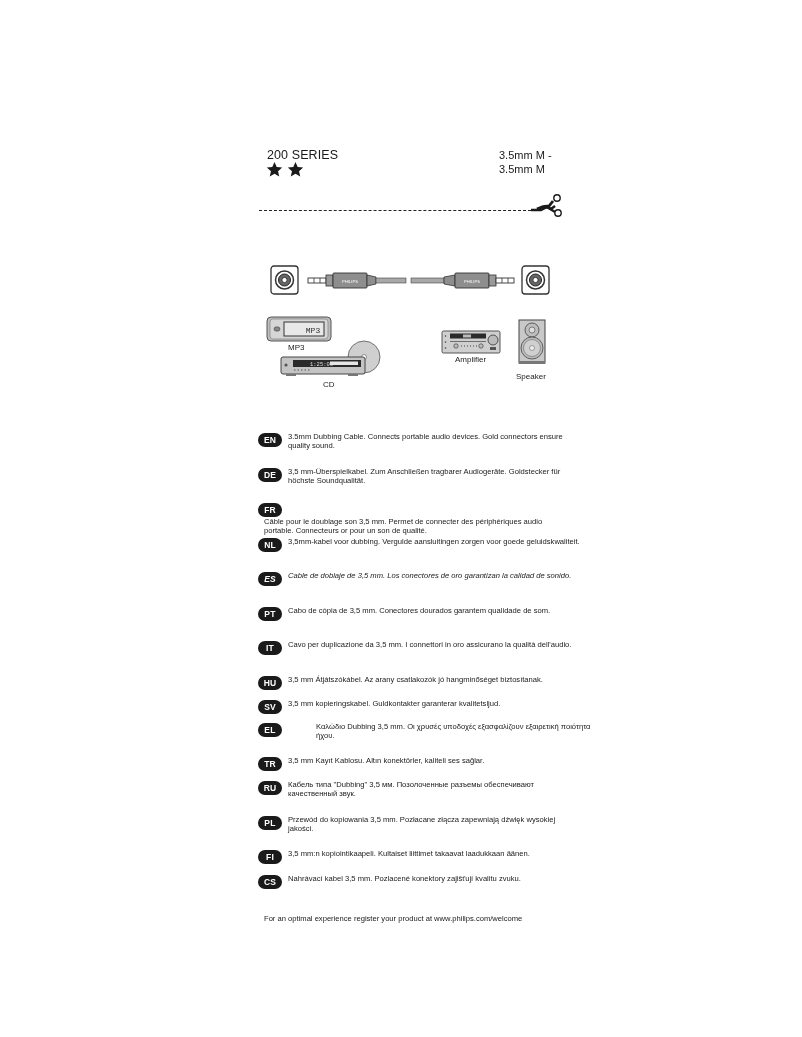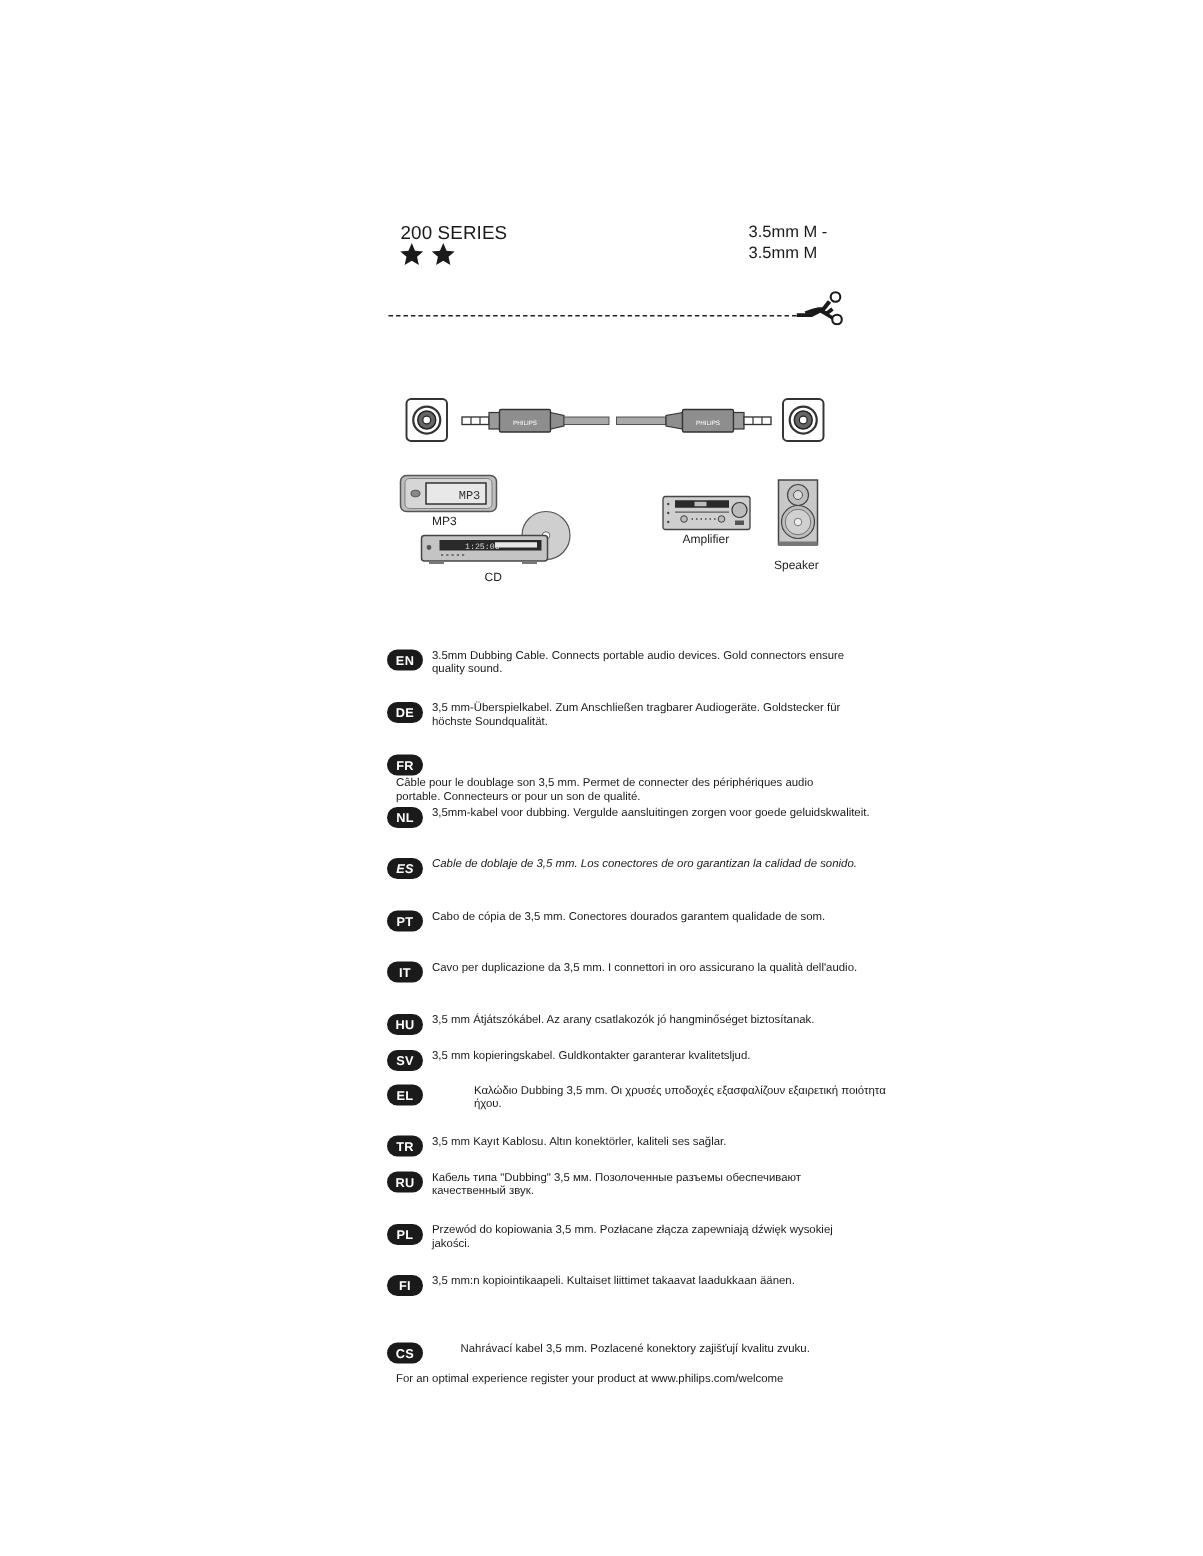--- a/index.html
+++ b/index.html
@@ -193,20 +193,20 @@
       <span class="lang-text">Кабель типа "Dubbing" 3,5 мм. Позолоченные разъемы обеспечивают качественный звук.</span>
     </div>
     <div class="lang-row" style="top:383px;">
       <span class="badge">PL</span>
       <span class="lang-text">Przewód do kopiowania 3,5 mm. Pozłacane złącza zapewniają dźwięk wysokiej jakości.</span>
     </div>
     <div class="lang-row" style="top:417px;">
       <span class="badge">FI</span>
       <span class="lang-text">3,5 mm:n kopiointikaapeli. Kultaiset liittimet takaavat laadukkaan äänen.</span>
     </div>
-    <div class="lang-row" style="top:462px;gap:19px;">
+    <div class="lang-row" style="top:442px;">
       <span class="badge">CS</span>
       <span class="lang-text">Nahrávací kabel 3,5 mm. Pozlacené konektory zajišťují kvalitu zvuku.</span>
     </div>
   </div>
 
   <div class="footer">For an optimal experience register your product at www.philips.com/welcome</div>
 </div>
 
 </body></html>

